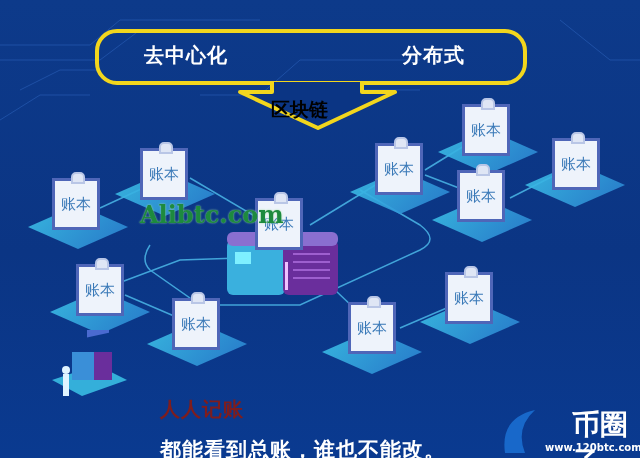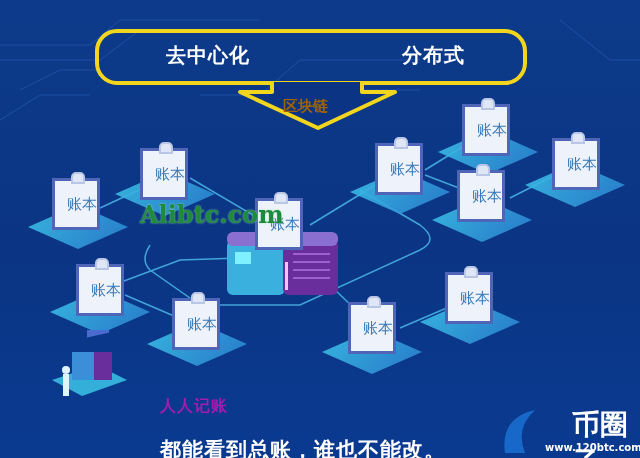--- a/index.html
+++ b/index.html
@@ -4,32 +4,32 @@
 <style>
   html, body { margin:0; padding:0; }
   body { width:640px; height:458px; overflow:hidden; position:relative;
     background: linear-gradient(180deg, #0d3a8a 0%, #0b3584 55%, #0a3a90 100%);
     font-family: "DejaVu Sans", sans-serif; }
   .circuit { position:absolute; inset:0; }
   .banner { position:absolute; left:95px; top:29px; width:432px; height:56px;
     border:4px solid #f2d61d; border-radius:22px; box-sizing:border-box; }
   .banner-text { position:absolute; top:42px; color:#fff; font-weight:bold; font-size:20px; letter-spacing:1px; }
   .arrow { position:absolute; left:0; top:0; }
-  .arrow-label { position:absolute; left:283px; top:97px; color:#a16207; font-size:15px; font-weight:bold; }
+  .arrow-label { position:absolute; left:271px; top:97px; color:#000000; font-size:19px; font-weight:bold; }
   .plate { position:absolute; width:100px; height:44px; background:linear-gradient(135deg,#3cc4e8,#2a7fd0);
     transform:rotate(0deg); clip-path: polygon(50% 0, 100% 50%, 50% 100%, 0 50%); opacity:0.9; }
   .clip { position:absolute; width:48px; height:52px; background:#eef3fb; border:3px solid #4f66b8;
-    box-sizing:border-box; display:flex; align-items:center; justify-content:flex-end;
+    box-sizing:border-box; display:flex; align-items:center; justify-content:center;
     color:#3b7ab8; font-size:15px; }
   .clip::before { content:""; position:absolute; top:-9px; left:16px; width:10px; height:8px;
     border:2px solid #b9c6e6; border-radius:5px 5px 0 0; background:#dfe6f5; }
   .watermark { position:absolute; left:140px; top:173px; color:#1d8a3e; font-family:"DejaVu Serif", serif;
     font-size:24px; font-weight:bold; text-shadow:0 0 2px #9fdc9f;margin-top:27px; }
   .server { position:absolute; left:225px; top:232px; width:115px; height:70px; }
-  .title-yellow { position:absolute; left:160px; top:396px; color:#a21caf; font-size:16px; font-weight:bold; letter-spacing:1px; }
+  .title-yellow { position:absolute; left:160px; top:396px; color:#7f1d1d; font-size:20px; font-weight:bold; letter-spacing:1px; }
   .subtitle { position:absolute; left:160px; top:436px; color:#fff; font-size:21px; font-weight:bold; letter-spacing:1px; }
   .logo { position:absolute; left:495px; top:398px; width:145px; height:60px; }
   .logo-cn { position:absolute; left:572px; top:406px; color:#fff; font-size:28px; font-weight:bold; }
   .logo-url { position:absolute; left:545px; top:442px; color:#fff; font-size:10px; font-weight:bold; }
   .person { position:absolute; left:42px; top:330px; }
 </style>
 </head>
 <body>
 
 <svg class="circuit" width="640" height="458">
@@ -113,21 +113,21 @@
     <span>账本</span>
   </div>
 <div class="clip" style="left:445px;top:272px;">
     <span>账本</span>
   </div>
 
 <div class="banner"></div>
 <svg class="arrow" width="640" height="140">
   <path d="M272 82 L272 92 L240 92 L318 128 L395 92 L362 92 L362 82" fill="#0b3584" stroke="#f2d61d" stroke-width="4" stroke-linejoin="round"></path>
 </svg>
-<div class="banner-text" style="left:166px;">去中心化</div>
+<div class="banner-text" style="left:144px;">去中心化</div>
 <div class="banner-text" style="left:402px;">分布式</div>
 <div class="arrow-label">区块链</div>
 
 <div class="watermark">Alibtc.com</div>
 
 <svg class="person" width="100" height="80" viewBox="0 0 100 80">
   <polygon points="10,50 55,35 85,50 40,66" fill="#3cc4e8" opacity="0.85"></polygon>
   <rect x="30" y="22" width="40" height="28" fill="#3a8fd8"></rect>
   <rect x="52" y="22" width="18" height="28" fill="#6a2e9c"></rect>
   <rect x="45" y="5" width="22" height="12" fill="#4a6ad0" transform="skewY(-12)"></rect>

